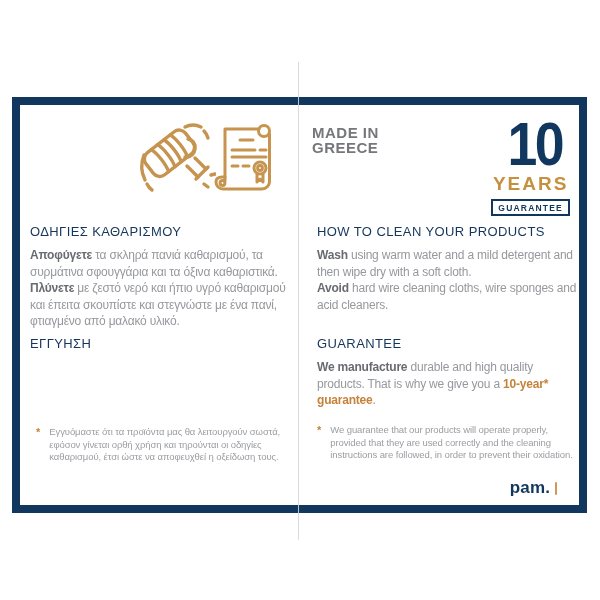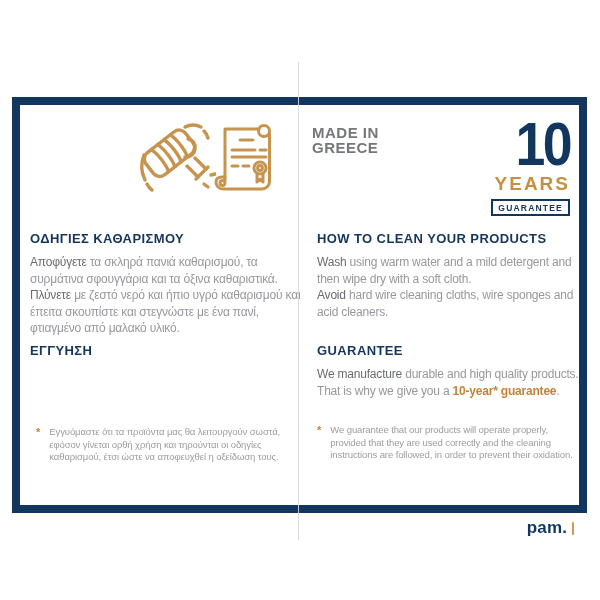--- a/index.html
+++ b/index.html
@@ -14,50 +14,50 @@
 
   .icon-wrap { position:absolute; z-index:2; }
   #icon-clean { left:136px; top:121px; }
   #icon-cert  { left:213px; top:119px; }
 
   .made-in { position:absolute; left:312px; top:125px; z-index:2;
              font-size:15px; font-weight:bold; color:#75777b;
              letter-spacing:.5px; line-height:15px; }
 
   .badge { position:absolute; right:30px; top:117px; z-index:2;
-           display:flex; flex-direction:column; align-items:flex-end; }
+           display:flex; flex-direction:column; align-items:center; }
   .badge-number { font-size:61px; line-height:54px; font-weight:bold; color:#12375e;
                   letter-spacing:-3px; transform:scaleX(.88); transform-origin:right center; }
   .badge-years  { font-size:19px; font-weight:bold; color:#c6913f;
                   letter-spacing:2px; margin-top:2px; }
   .badge-box    { margin-top:4px; border:2px solid #12375e; color:#12375e;
                   font-size:8.5px; font-weight:bold; letter-spacing:1.2px;
                   padding:2px 5px 1px; }
 
   .section { position:absolute; z-index:2; }
   #sec-clean-gr { left:30px;  top:219px; width:272px; }
   #sec-clean-en { left:317px; top:219px; width:266px; }
   #sec-guar-gr  { left:30px;  top:331px; width:272px; }
   #sec-guar-en  { left:317px; top:331px; width:266px; }
 
-  .h3 { color:#15365c; font-size:13px; font-weight:bold; letter-spacing:.4px;
-        margin:12px 0 8px 0; }
+  .h3 { color:#15365c; font-size:13px; font-weight:normal; letter-spacing:.4px;
+        margin:5px 0 8px 0; }
   .body-p { margin:0; font-size:12px; line-height:16.5px; color:#96989d;
             letter-spacing:-0.2px; }
-  .lead { font-weight:normal; color:#686b70; }
+  .lead { font-weight:bold; color:#686b70; }
   .hl   { font-weight:bold; color:#c5823a; }
 
   .footnote { position:absolute; z-index:2; display:flex; gap:9px; align-items:flex-start; }
   #foot-gr { left:36px;  top:426px; width:262px; }
   #foot-en { left:317px; top:424px; width:266px; }
   .star { color:#c5823a; font-weight:bold; font-size:11px; line-height:13px; }
   .fn-text { font-size:9.5px; line-height:12.5px; color:#9b9da1; letter-spacing:-0.1px; }
 
-  .brand { position:absolute; right:26px; top:478px; z-index:2;
-           display:flex; align-items:center;margin-top:40px; }
+  .brand { position:absolute; right:43px; top:478px; z-index:2;
+           display:flex; align-items:center; }
   .brand-name { font-size:17px; font-weight:bold; color:#12375e; letter-spacing:.2px; }
   .brand-dot  { font-size:17px; font-weight:bold; color:#12375e; }
   .brand-bar  { display:inline-block; width:2px; height:13px; background:#cf9a55;
                 margin-left:5px; border-radius:1px; }
 </style>
 </head>
 <body>
 
 <div class="page">
 

